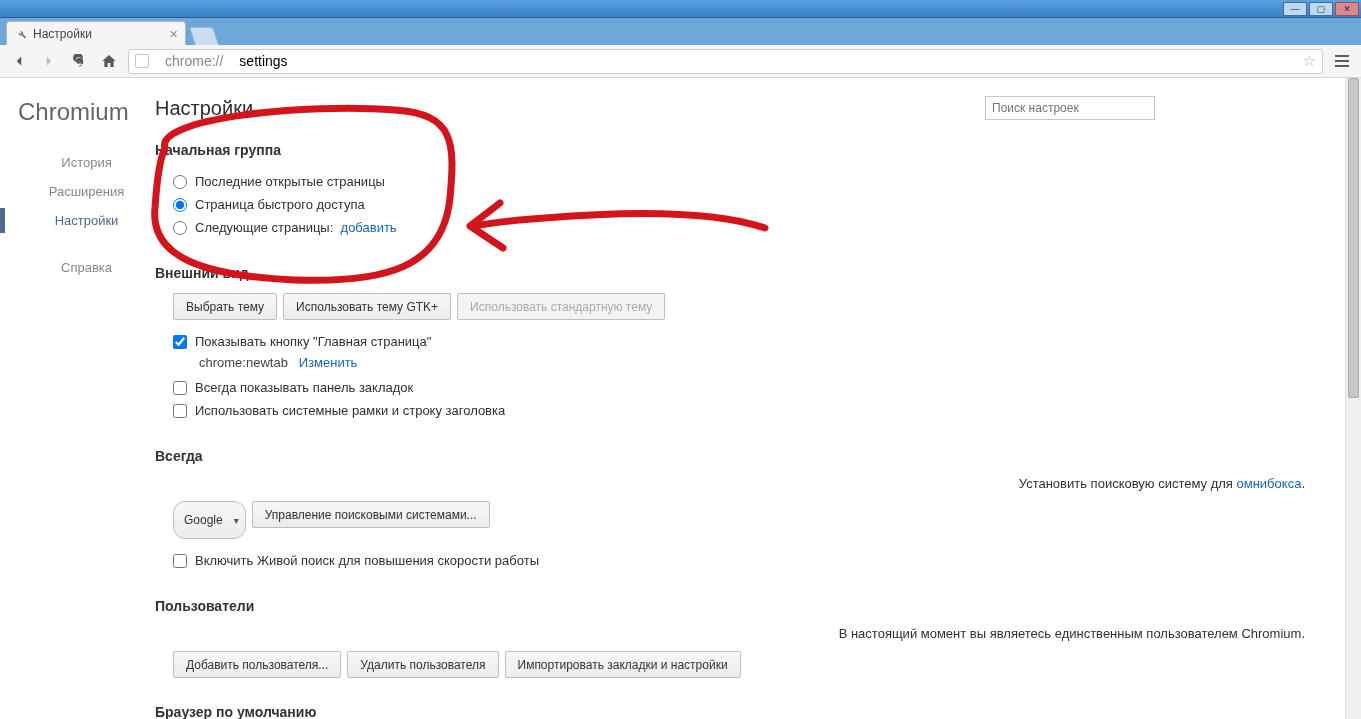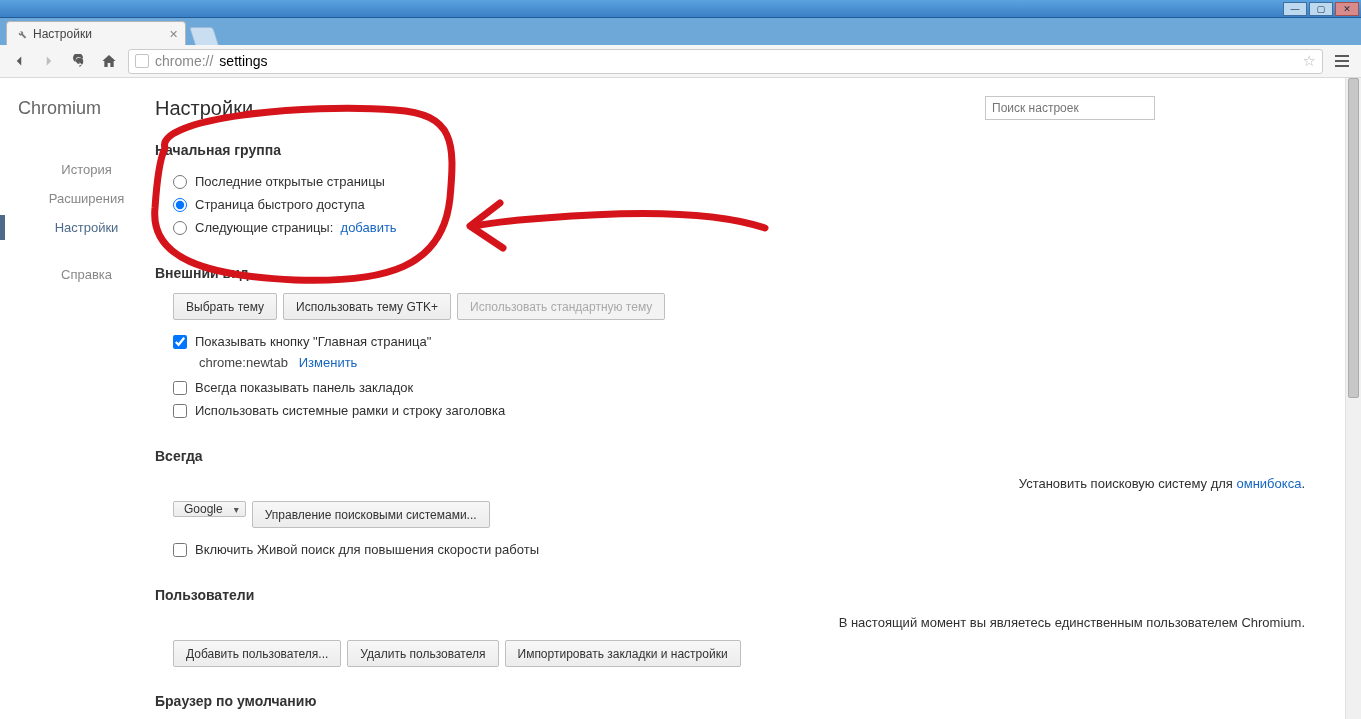--- a/index.html
+++ b/index.html
@@ -15,57 +15,57 @@
 .tab { height: 24px; background: #f5f5f5; border-radius: 4px 4px 0 0; display: flex; align-items: center; padding: 0 8px; gap: 6px; min-width: 180px; border: 1px solid #b6b6b6; border-bottom: none; position: relative; }
 .tab .wrench-icon { width: 12px; height: 12px; display: inline-flex; align-items: center; justify-content: center; }
 .tab-title { font-size: 12px; color: #444; }
 .tab-close { width: 8px; height: 8px; color: #888; font-size: 11px; line-height: 8px; margin-left: auto; }
 .newtab { width: 24px; height: 18px; background: #c9dff1; margin-left: 6px; border-radius: 3px 3px 0 0; border: 1px solid #9fbcd4; border-bottom: none; transform: skewX(18deg); }
 
 
 .toolbar { height: 33px; background: #f5f5f5; border-bottom: 1px solid #d9d9d9; display: flex; align-items: center; padding: 0 8px; gap: 8px; }
 .nav-btn { width: 22px; height: 22px; display: flex; align-items: center; justify-content: center; color: #5a5a5a; cursor: pointer; }
 .nav-btn.disabled { color: #bdbdbd; }
-.omnibox { flex: 1; height: 25px; background: #fff; border: 1px solid #ccc; border-radius: 3px; display: flex; align-items: center; padding: 0 6px; gap: 6px; }
+.omnibox { flex: 1; height: 25px; background: #fff; border: 1px solid #ccc; border-radius: 3px; display: flex; align-items: center; padding: 0 6px; gap: 16px; }
 .page-icon { width: 14px; height: 14px; border: 1px solid #c4c4c4; border-radius: 2px; }
 .url-grey { color: #888; font-size: 14px; }
 .url-black { color: #000; font-size: 14px; }
 .star { margin-left: auto; color: #bbb; font-size: 15px; }
 .menu-btn { width: 22px; height: 22px; display: flex; flex-direction: column; justify-content: center; gap: 3px; align-items: center; cursor: pointer; }
 .menu-btn span { width: 14px; height: 2px; background: #5a5a5a; }
 
 
 .content-wrap { position: relative; height: calc(719px - 18px - 27px - 33px); display: flex; }
 .content { flex: 1; display: flex; overflow: hidden; }
 .fake-scrollbar { width: 16px; background: #f0f0f0; border-left: 1px solid #e0e0e0; position: relative; }
 .fake-thumb { position: absolute; top: 0; left: 2px; right: 2px; height: 320px; background: #c7c7c7; border: 1px solid #aaa; border-radius: 2px; }
 
 
 .sidebar { width: 155px; padding: 20px 0 0 18px; }
-.app-name { font-size: 18px; color: #666; font-weight: 400; margin-bottom: 36px; }
+.app-name { font-size: 24px; color: #666; font-weight: 400; margin-bottom: 22px; }
 .side-item { font-size: 13px; color: #888; padding: 7px 0; cursor: pointer; text-align: center; }
 .side-item.active { color: #4d6a8a; position: relative; }
 .side-item.active::before { content: ""; position: absolute; left: -18px; top: 2px; bottom: 2px; width: 5px; background: #4d6a8a; }
 .side-gap { height: 18px; }
 
 
 .main { flex: 1; padding: 18px 40px 10px 0; position: relative; }
 .page-header { display: flex; align-items: center; margin-bottom: 22px; }
 .page-title { font-size: 20px; color: #2f2f2f; font-weight: 400; }
 .search-box { margin-left: auto; margin-right: 150px; width: 170px; height: 24px; border: 1px solid #c6c6c6; padding: 0 6px; font-size: 12px; color: #999; background: #fff; font-family: inherit; }
 .section { margin-bottom: 26px; }
 .section-title { font-size: 14px; font-weight: 600; color: #333; margin-bottom: 12px; }
 .radio-row, .check-row { display: flex; align-items: center; gap: 8px; padding: 4px 0 4px 18px; font-size: 13px; color: #303030; }
 .radio-row input[type=radio], .check-row input[type=checkbox] { width: 14px; height: 14px; }
 .sub-row { padding: 2px 0 6px 44px; font-size: 13px; color: #444; }
 .link { color: #1566c0; cursor: pointer; }
 .btn-row { display: flex; gap: 6px; padding-left: 18px; margin-bottom: 10px; flex-wrap: wrap; }
 .btn { height: 27px; padding: 0 12px; background: linear-gradient(#f7f7f7, #ececec); border: 1px solid #bfbfbf; border-radius: 2px; font-size: 12px; color: #333; cursor: pointer; font-family: inherit; }
 .btn.disabled { color: #aaa; background: #f3f3f3; cursor: default; }
-.select { height: 16px; padding: 0 22px 0 10px; background: linear-gradient(#f7f7f7, #ececec); border: 1px solid #bfbfbf; border-radius: 2px; font-size: 12px; color: #333; cursor: pointer; position: relative; display: inline-flex; align-items: center; }
+.select { height: 38px; padding: 0 22px 0 10px; background: linear-gradient(#f7f7f7, #ececec); border: 1px solid #bfbfbf; border-radius: 12px; font-size: 12px; color: #333; cursor: pointer; position: relative; display: inline-flex; align-items: center; }
 .select::after { content: "▾"; position: absolute; right: 6px; color: #555; font-size: 10px; }
 .plain-text { font-size: 13px; color: #303030; padding-left: 18px; margin-bottom: 10px; text-align: right; }
 
 
 .annotation { position: absolute; pointer-events: none; z-index: 50; }
 .annotation svg { overflow: visible; }
 </style>
 </head>
 <body>
 

